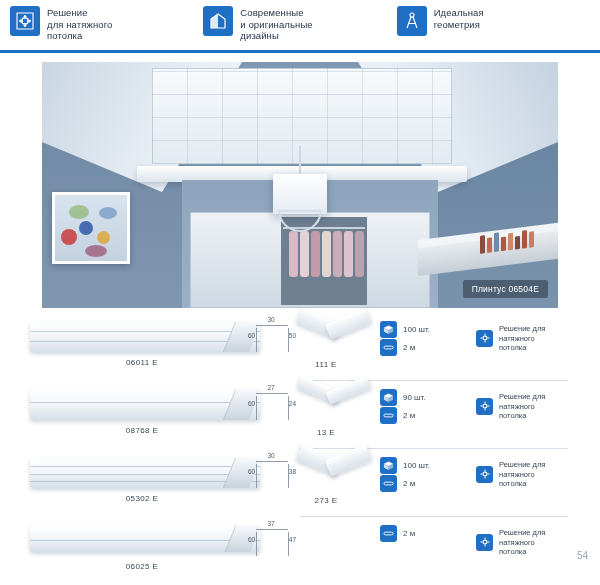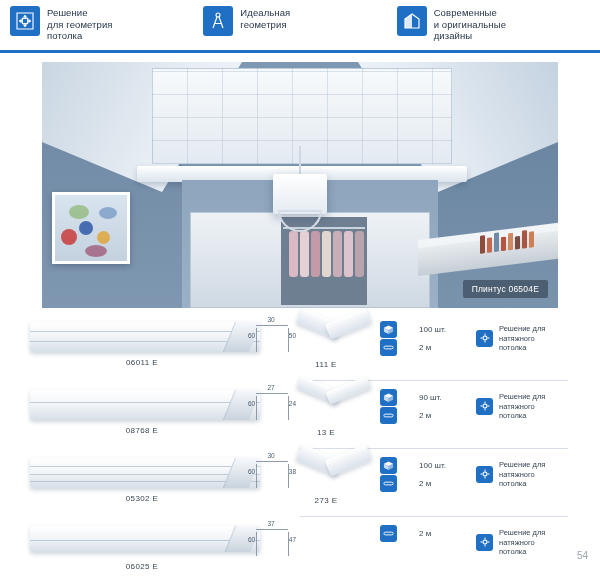--- a/index.html
+++ b/index.html
@@ -227,21 +227,21 @@
   .corner-leg.l { left:0; transform:rotate(22deg); transform-origin:right center; }
   .corner-leg.r { right:0; transform:rotate(-22deg); transform-origin:left center; }
   .corner-code {
     position:absolute; left:0; top:42px; width:76px; text-align:center;
     font-size:8px; color:#3a4654; letter-spacing:.4px;
   }
 
   
   .col-info { width:196px; position:relative; height:62px; padding-top:2px; }
   .info-line {
-    display:flex; align-items:center; gap:22px; height:18px;
+    display:flex; align-items:center; gap:6px; height:18px;
   }
   .badge {
     width:17px; height:17px; flex:0 0 17px;
     background:#1f6fc4; border-radius:3px;
     display:flex; align-items:center; justify-content:center;
   }
   .info-text { font-size:8px; color:#3a4654; }
   .info-right {
     position:absolute; left:96px; top:6px; width:100px;
     display:flex; align-items:center; gap:6px;
@@ -264,50 +264,50 @@
     <div class="feature-icon">
       <svg width="30" height="30" viewBox="0 0 30 30">
         <path d="M7 7 L23 7 L23 23 L7 23 Z" fill="none" stroke="#ffffff" stroke-width="1.1"></path>
         <path d="M15 9 L15 21 M9 15 L21 15" stroke="#ffffff" stroke-width="1.1"></path>
         <path d="M15 9 l-2.4 2.6 h4.8 z M15 21 l-2.4 -2.6 h4.8 z M9 15 l2.6 -2.4 v4.8 z M21 15 l-2.6 -2.4 v4.8 z" fill="#ffffff"></path>
         <rect x="12.4" y="12.4" width="5.2" height="5.2" fill="#1f6fc4" stroke="#ffffff" stroke-width="1"></rect>
       </svg>
     </div>
     <div class="feature-text">
       <div>Решение</div>
-      <div>для геометрия</div>
+      <div>для натяжного</div>
       <div>потолка</div>
+    </div>
+  </div>
+
+  <div class="feature">
+    <div class="feature-icon">
+      <svg width="30" height="30" viewBox="0 0 30 30">
+        <path d="M8 13 L15 8 L22 13 L22 22 L8 22 Z" fill="none" stroke="#ffffff" stroke-width="1.2"></path>
+        <path d="M8 13 L15 8 L15 22 L8 22 Z" fill="#ffffff" opacity="0.85"></path>
+      </svg>
+    </div>
+    <div class="feature-text">
+      <div>Современные</div>
+      <div>и оригинальные</div>
+      <div>дизайны</div>
     </div>
   </div>
 
   <div class="feature">
     <div class="feature-icon">
       <svg width="30" height="30" viewBox="0 0 30 30">
         <circle cx="15" cy="9" r="2" fill="none" stroke="#ffffff" stroke-width="1.1"></circle>
         <path d="M14 11 L10 22 M16 11 L20 22" stroke="#ffffff" stroke-width="1.2" fill="none"></path>
         <path d="M11.5 17.5 L18.5 17.5" stroke="#ffffff" stroke-width="1" fill="none"></path>
       </svg>
     </div>
     <div class="feature-text">
       <div>Идеальная</div>
       <div>геометрия</div>
-    </div>
-  </div>
-
-  <div class="feature">
-    <div class="feature-icon">
-      <svg width="30" height="30" viewBox="0 0 30 30">
-        <path d="M8 13 L15 8 L22 13 L22 22 L8 22 Z" fill="none" stroke="#ffffff" stroke-width="1.2"></path>
-        <path d="M8 13 L15 8 L15 22 L8 22 Z" fill="#ffffff" opacity="0.85"></path>
-      </svg>
-    </div>
-    <div class="feature-text">
-      <div>Современные</div>
-      <div>и оригинальные</div>
-      <div>дизайны</div>
     </div>
   </div>
 
   <div class="header-rule"></div>
 </div>
 
 <div class="hero">
   <div class="wall-left"></div>
   <div class="wall-right"></div>
   <div class="ceil-slope-l"></div>

